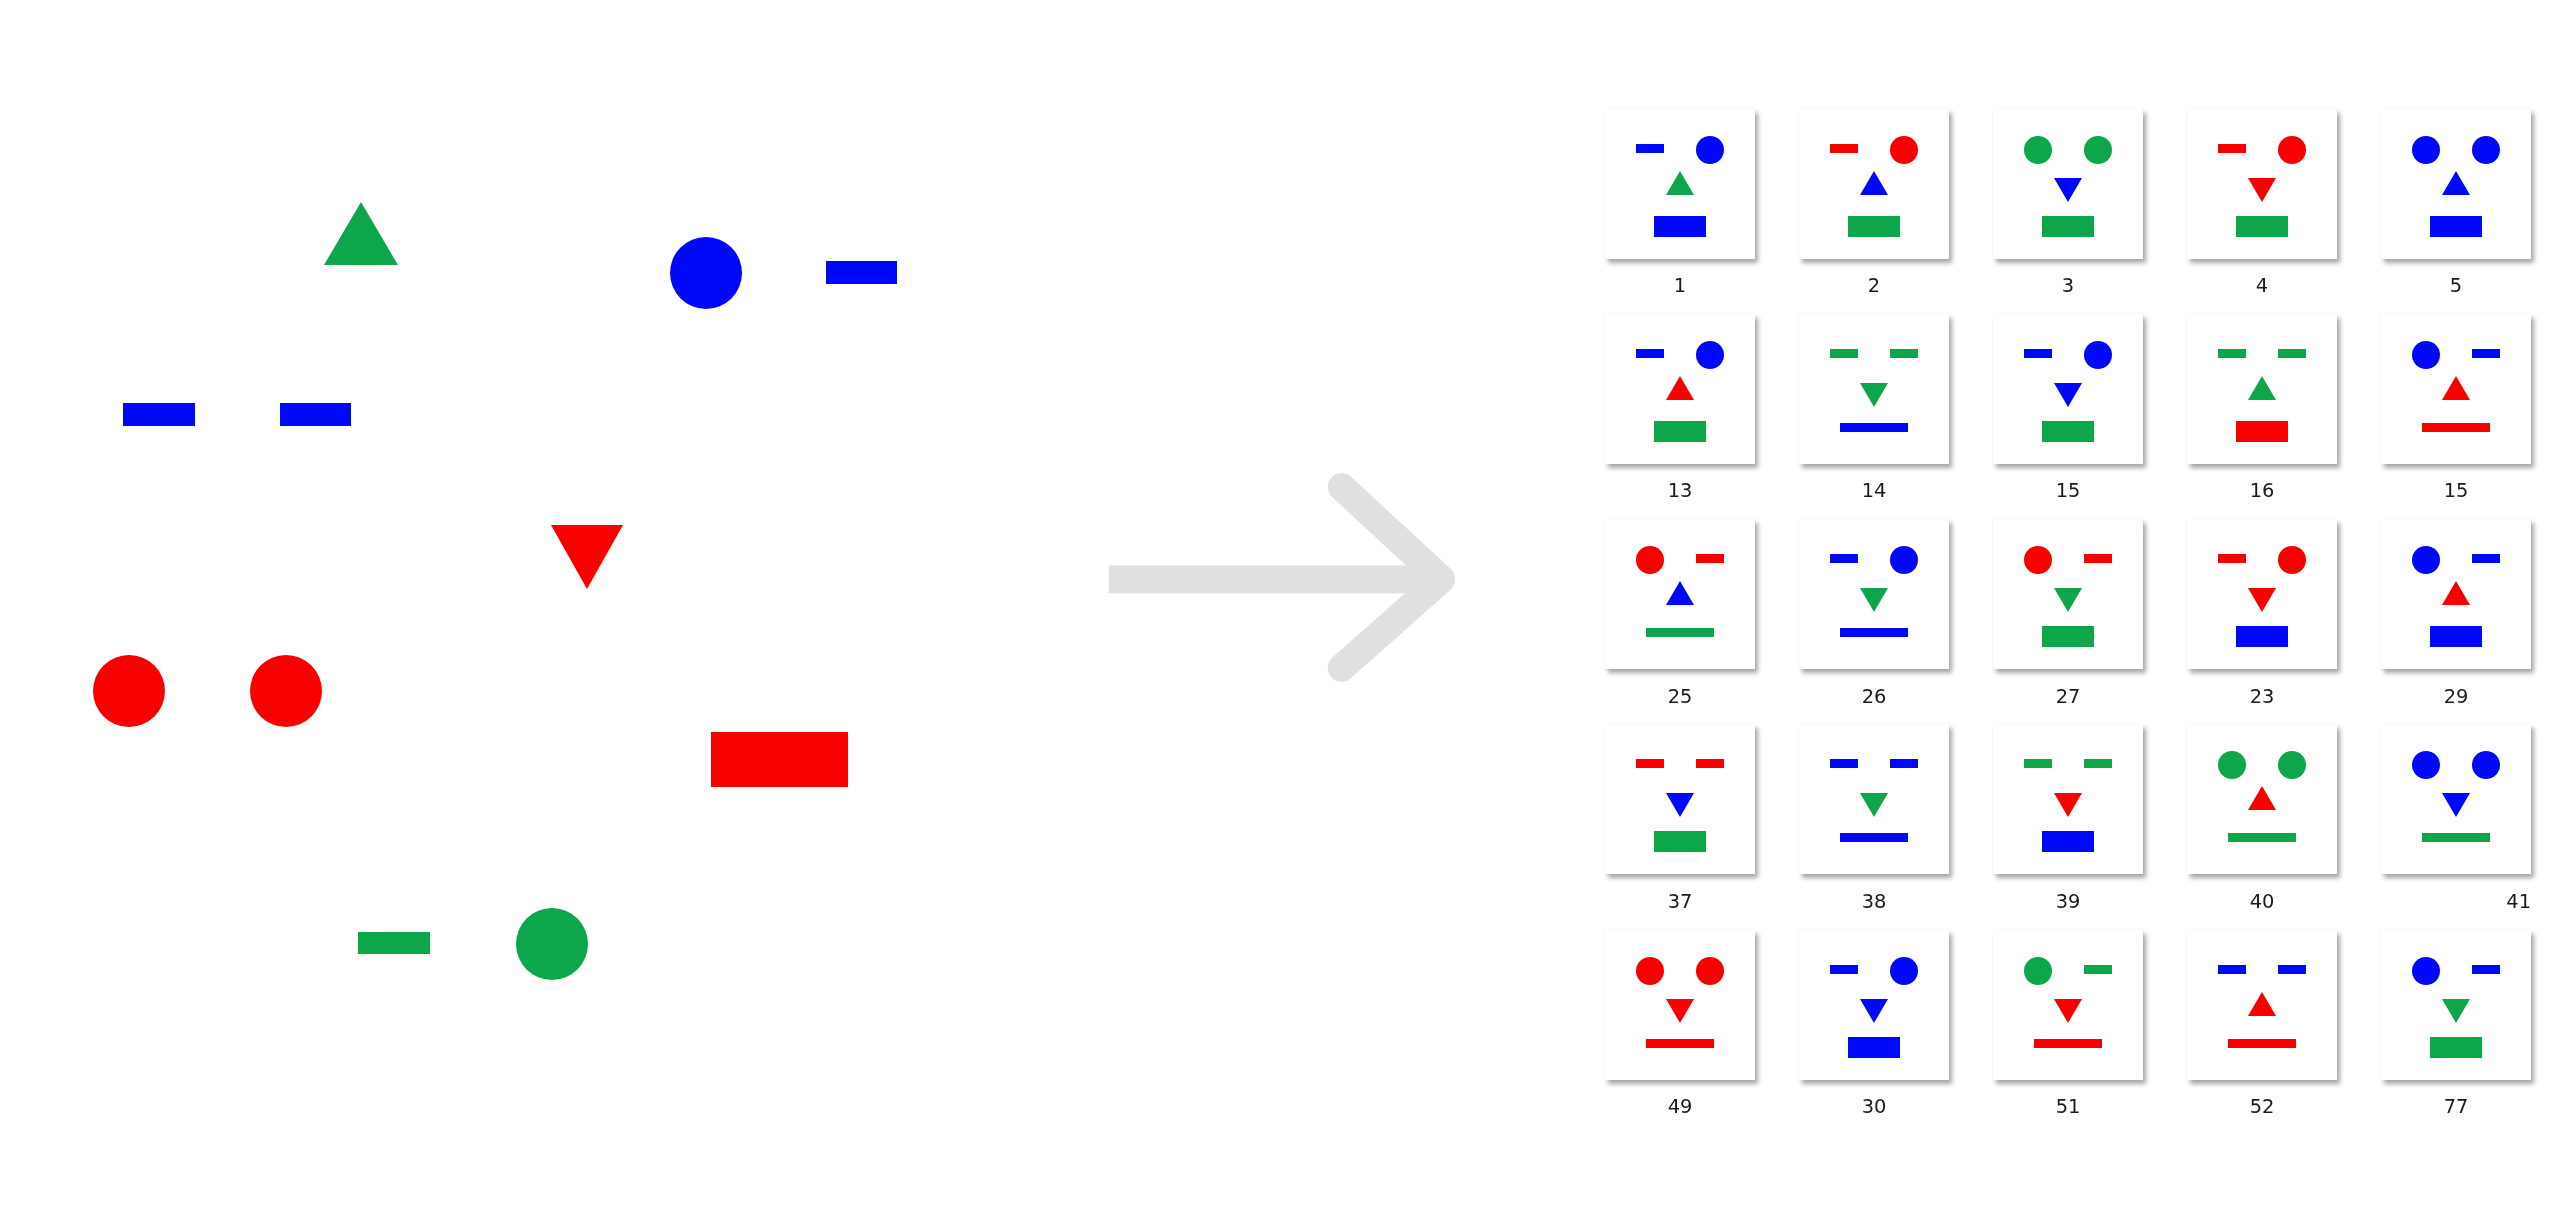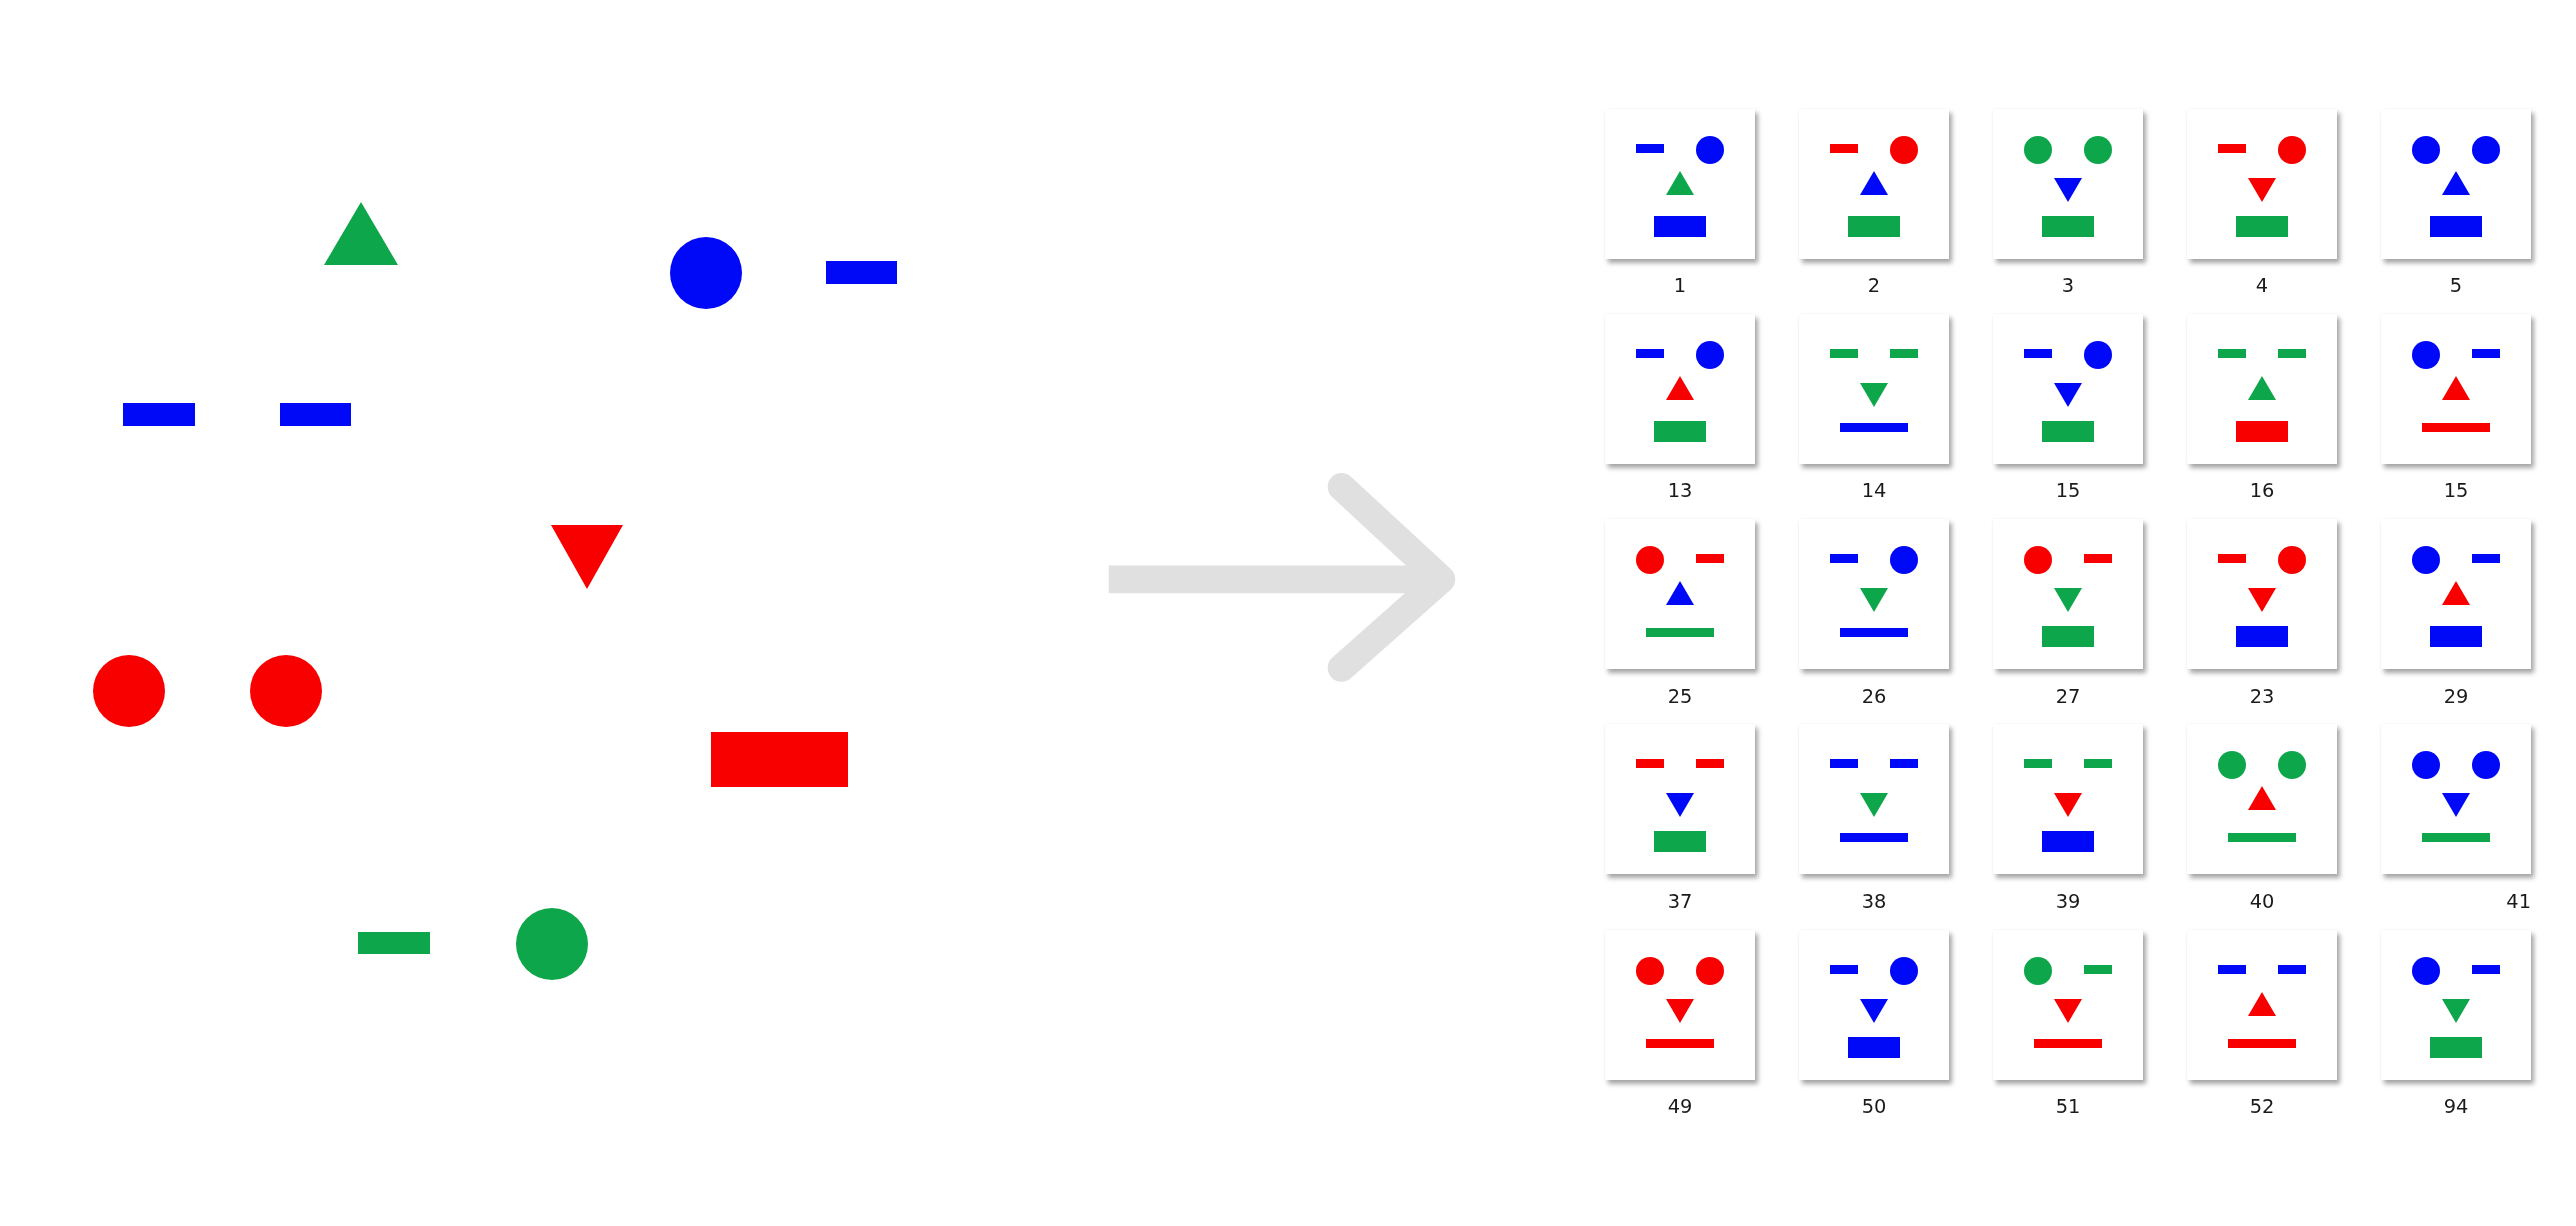--- a/index.html
+++ b/index.html
@@ -188,37 +188,37 @@
         <div class="part" style="left: 61px; top: 69px; width: 0px; height: 0px; border-left: 14px solid transparent; border-right: 14px solid transparent; border-top: 24px solid rgb(248, 0, 0);"></div>
         <div class="part" style="left: 41px; top: 109px; width: 68px; height: 9.2px; background: rgb(248, 0, 0);"></div>
       </div>
       <div class="label" style="left: 1605px; top: 1096px;">49</div>
       <div class="card" style="left: 1799px; top: 930px;">
         <div class="part" style="left: 30.5px; top: 35px; width: 28px; height: 9.2px; background: rgb(0, 8, 248);"></div>
         <div class="part" style="left: 91px; top: 27px; width: 28px; height: 28px; border-radius: 50%; background: rgb(0, 8, 248);"></div>
         <div class="part" style="left: 61px; top: 69px; width: 0px; height: 0px; border-left: 14px solid transparent; border-right: 14px solid transparent; border-top: 24px solid rgb(0, 8, 248);"></div>
         <div class="part" style="left: 49px; top: 107px; width: 52px; height: 21px; background: rgb(0, 8, 248);"></div>
       </div>
-      <div class="label" style="left: 1799px; top: 1096px;">50</div>
+      <div class="label" style="left: 1799px; top: 1096px;">30</div>
       <div class="card" style="left: 1993px; top: 930px;">
         <div class="part" style="left: 30.5px; top: 27px; width: 28px; height: 28px; border-radius: 50%; background: rgb(14, 166, 75);"></div>
         <div class="part" style="left: 91px; top: 35px; width: 28px; height: 9.2px; background: rgb(14, 166, 75);"></div>
         <div class="part" style="left: 61px; top: 69px; width: 0px; height: 0px; border-left: 14px solid transparent; border-right: 14px solid transparent; border-top: 24px solid rgb(248, 0, 0);"></div>
         <div class="part" style="left: 41px; top: 109px; width: 68px; height: 9.2px; background: rgb(248, 0, 0);"></div>
       </div>
       <div class="label" style="left: 1993px; top: 1096px;">51</div>
       <div class="card" style="left: 2187px; top: 930px;">
         <div class="part" style="left: 30.5px; top: 35px; width: 28px; height: 9.2px; background: rgb(0, 8, 248);"></div>
         <div class="part" style="left: 91px; top: 35px; width: 28px; height: 9.2px; background: rgb(0, 8, 248);"></div>
         <div class="part" style="left: 61px; top: 62px; width: 0px; height: 0px; border-left: 14px solid transparent; border-right: 14px solid transparent; border-bottom: 24px solid rgb(248, 0, 0);"></div>
         <div class="part" style="left: 41px; top: 109px; width: 68px; height: 9.2px; background: rgb(248, 0, 0);"></div>
       </div>
       <div class="label" style="left: 2187px; top: 1096px;">52</div>
       <div class="card" style="left: 2381px; top: 930px;">
         <div class="part" style="left: 30.5px; top: 27px; width: 28px; height: 28px; border-radius: 50%; background: rgb(0, 8, 248);"></div>
         <div class="part" style="left: 91px; top: 35px; width: 28px; height: 9.2px; background: rgb(0, 8, 248);"></div>
         <div class="part" style="left: 61px; top: 69px; width: 0px; height: 0px; border-left: 14px solid transparent; border-right: 14px solid transparent; border-top: 24px solid rgb(14, 166, 75);"></div>
         <div class="part" style="left: 49px; top: 107px; width: 52px; height: 21px; background: rgb(14, 166, 75);"></div>
       </div>
-      <div class="label" style="left: 2381px; top: 1096px;">94</div>
+      <div class="label" style="left: 2381px; top: 1096px;">77</div>
     </div>
 </div>
 
 
 </body></html>

